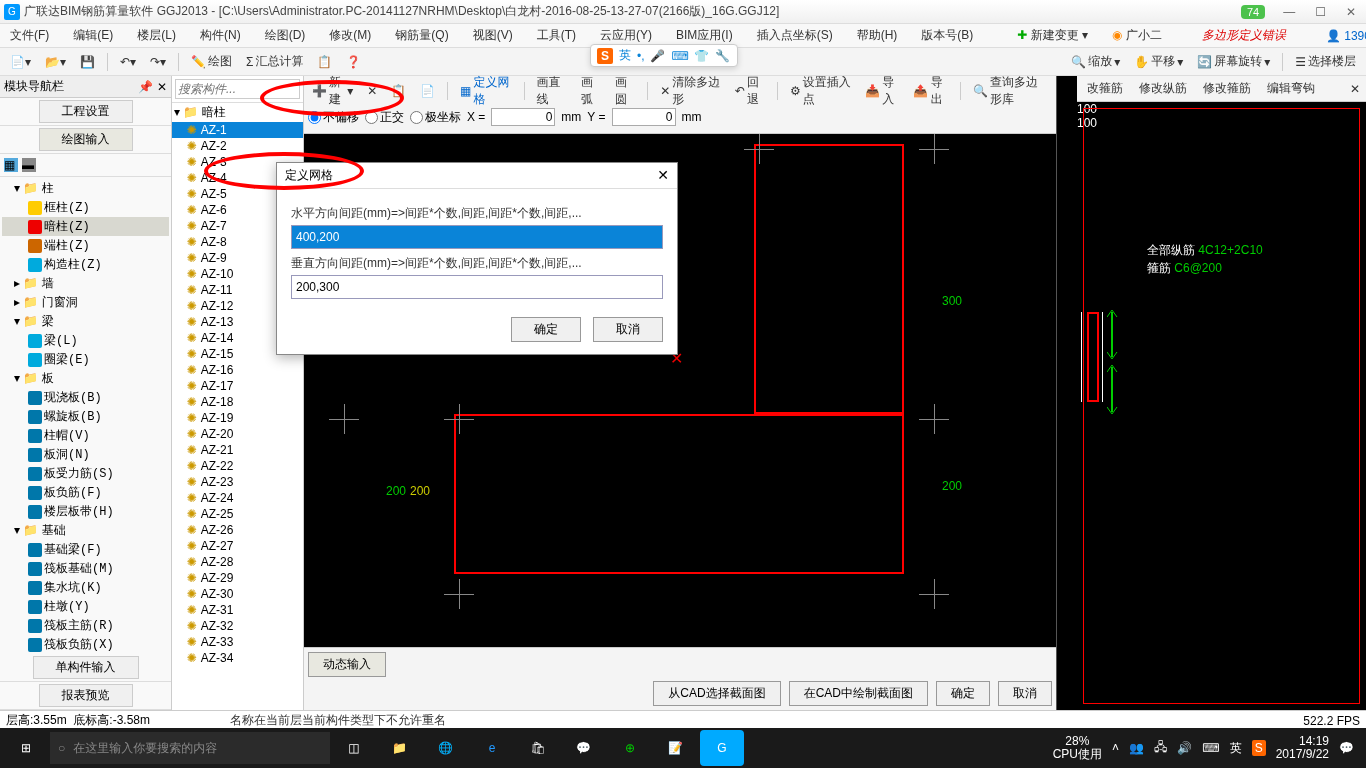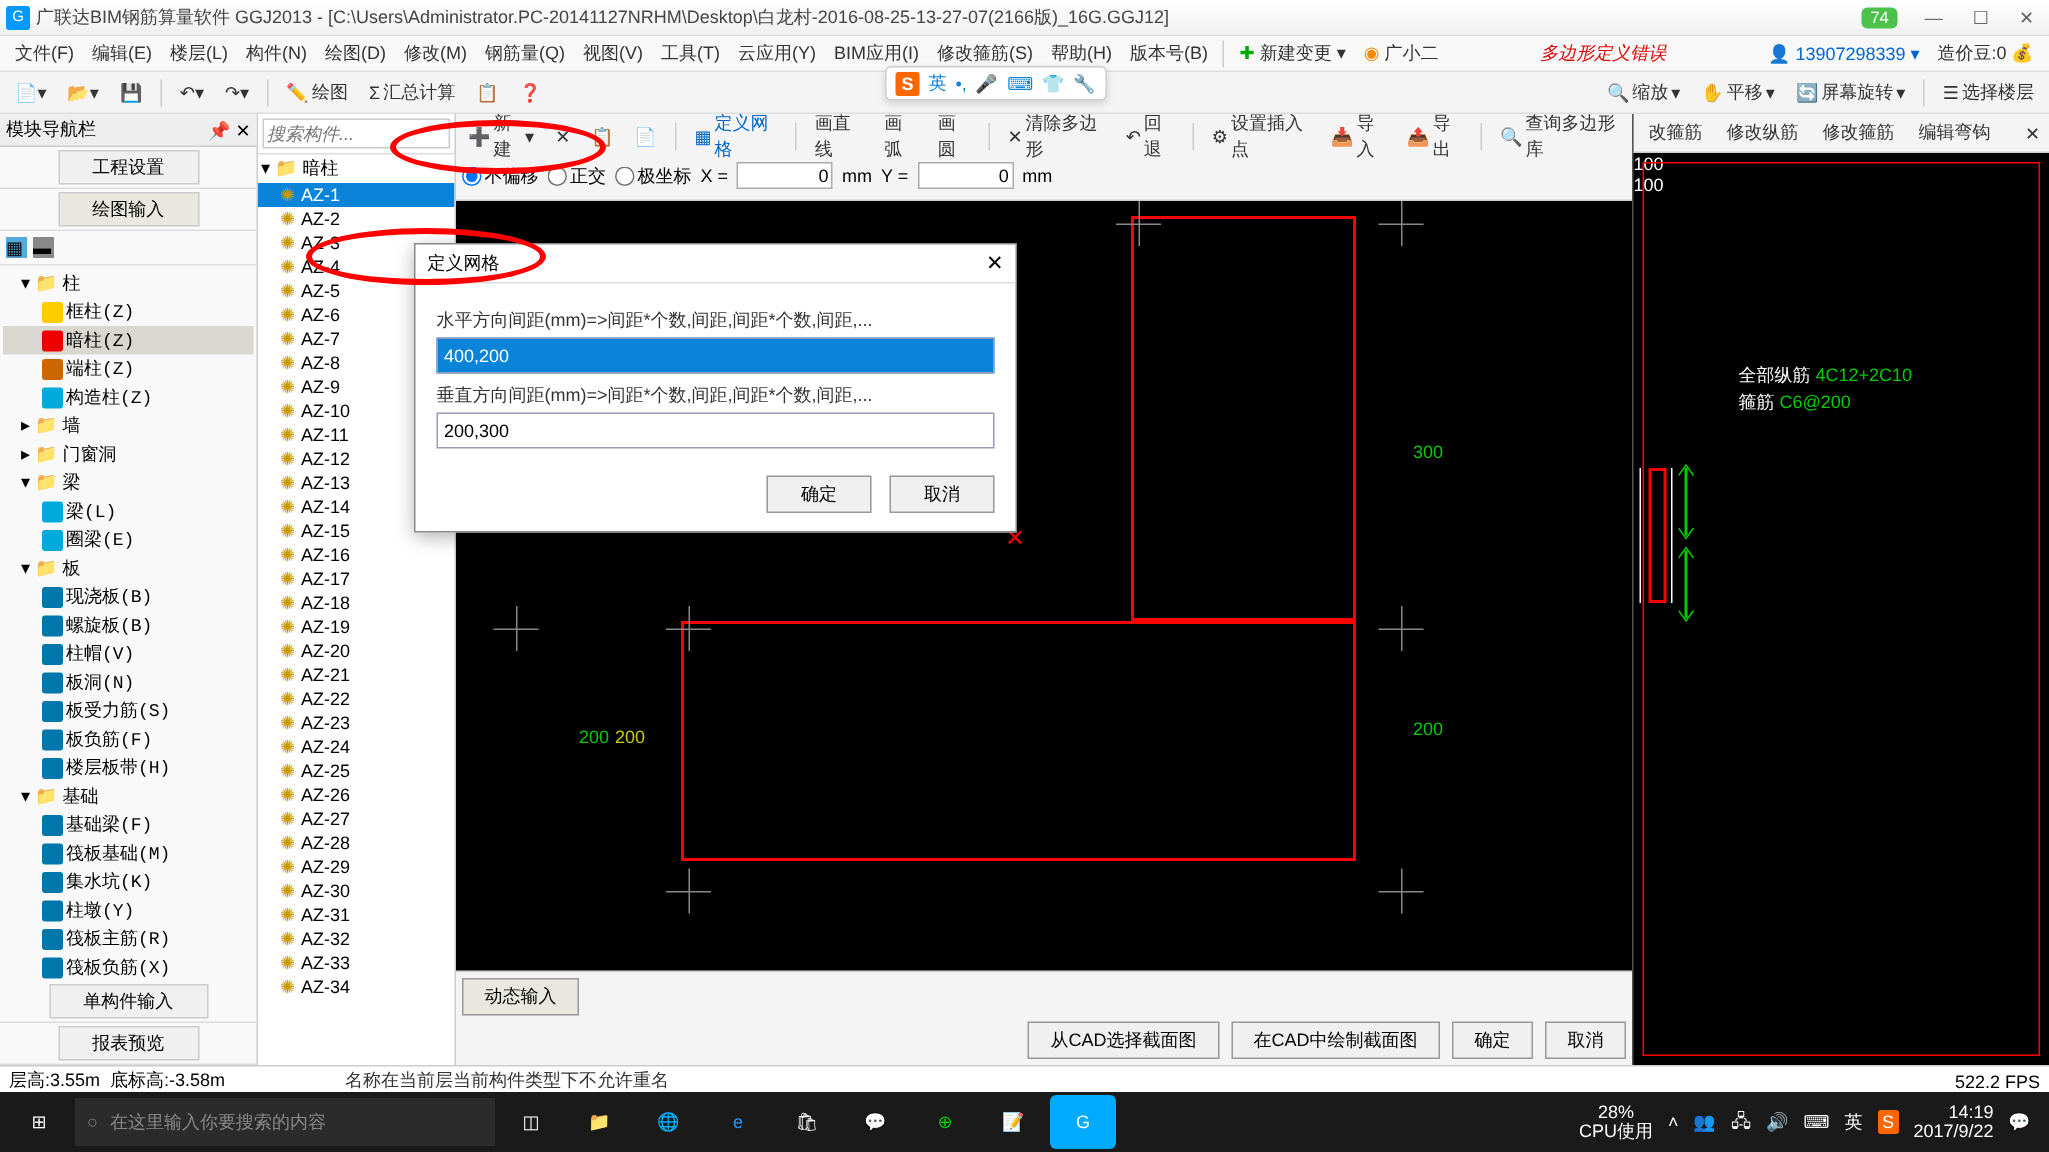--- a/index.html
+++ b/index.html
@@ -4,21 +4,21 @@
 <style>
 * { margin: 0; padding: 0; box-sizing: border-box; font-family: "Microsoft YaHei", SimSun, sans-serif; font-size: 12px; }
 body { width: 1366px; height: 768px; background: #fff; overflow: hidden; position: relative; }
 .titlebar { height: 24px; background: linear-gradient(#fff,#f0f0f0); display: flex; align-items: center; padding: 0 4px; border-bottom: 1px solid #ddd; }
 .titlebar .icon { width: 16px; height: 16px; background: #09f; border-radius: 2px; margin-right: 4px; display: flex; align-items: center; justify-content: center; color: #fff; font-size: 10px; }
 .titlebar .title { flex: 1; color: #444; font-size: 12px; }
 .titlebar .badge74 { background: #4cc24c; color: #fff; padding: 1px 6px; border-radius: 4px; font-size: 11px; text-align: center; }
 .titlebar .winbtns { display: flex; gap: 8px; margin-left: 12px; color: #666; }
 .titlebar .winbtns span { cursor: pointer; padding: 0 6px; }
 
-.menubar { height: 24px; background: #f8f8f8; display: flex; align-items: center; padding: 0 6px; gap: 4px; border-bottom: 1px solid #ddd; }
+.menubar { height: 24px; background: #f8f8f8; display: flex; align-items: center; padding: 0 6px; gap: 16px; border-bottom: 1px solid #ddd; }
 .menubar .mitem { padding: 2px 4px; color: #333; cursor: pointer; white-space: nowrap; }
 .menubar .spacer { flex: 1; }
 .menubar .blue { color: #0066cc; }
 .menubar .red { color: #d00; font-style: italic; }
 .ime-bar { position: absolute; top: 44px; left: 590px; background: #fff; border: 1px solid #ccc; border-radius: 4px; padding: 2px 6px; display: flex; align-items: center; gap: 6px; z-index: 50; box-shadow: 0 2px 6px rgba(0,0,0,0.15); }
 .ime-bar .sogo { background: #f60; color:#fff; width:16px; height:16px; border-radius:2px; display:flex; align-items:center; justify-content:center; font-weight:bold; }
 .ime-bar span { color: #0a84d8; font-size: 12px; }
 
 .toolbar1 { height: 28px; background: #f4f4f4; display: flex; align-items: center; padding: 0 6px; gap: 6px; border-bottom: 1px solid #ddd; }
 .tbtn { padding: 2px 4px; display: flex; align-items: center; gap: 2px; cursor: pointer; color: #333; }
@@ -58,21 +58,21 @@
 .canvas .dimy { position: absolute; color: #cc0; }
 .cross { position: absolute; width: 30px; height: 30px; }
 .cross::before, .cross::after { content:""; position:absolute; background:#888; }
 .cross::before { width:30px; height:1px; top:15px; left:0; }
 .cross::after { height:30px; width:1px; left:15px; top:0; }
 .cadbottom { background: #f4f4f4; border-top: 1px solid #ccc; padding: 4px; display: flex; flex-direction: column; gap: 4px; }
 .cadbottom .brow { display: flex; gap: 8px; justify-content: flex-end; align-items: center; }
 .cadbottom button { padding: 3px 14px; border: 1px solid #999; background: #f0f0f0; cursor: pointer; }
 .statustext { color: #333; padding: 2px 6px; }
 
-.rightpane { width: 278px; background: #000; border-left: 1px solid #555; display: flex; flex-direction: column; }
+.rightpane { width: 310px; background: #000; border-left: 1px solid #555; display: flex; flex-direction: column; padding-left: 20px; }
 .rtabs { height: 26px; background: #f4f4f4; display: flex; align-items: center; gap: 8px; padding: 0 6px; border-bottom: 1px solid #ccc; color: #333; }
 .rtabs .tab { cursor: pointer; padding: 2px 4px; }
 .rtabs .x { margin-left: auto; cursor: pointer; }
 .rcanvas { flex: 1; position: relative; }
 
 .dialog { position: absolute; top: 162px; left: 276px; width: 402px; background: #fff; border: 1px solid #888; box-shadow: 0 3px 12px rgba(0,0,0,0.3); z-index: 100; }
 .dialog .dtitle { padding: 4px 8px; display: flex; justify-content: space-between; border-bottom: 1px solid #ddd; }
 .dialog .dtitle .close { cursor: pointer; font-size: 14px; }
 .dialog .dbody { padding: 10px 14px; }
 .dialog .dlbl { color: #333; margin: 6px 0 3px; }
@@ -114,21 +114,21 @@
   <span class="mitem">编辑(E)</span>
   <span class="mitem">楼层(L)</span>
   <span class="mitem">构件(N)</span>
   <span class="mitem">绘图(D)</span>
   <span class="mitem">修改(M)</span>
   <span class="mitem">钢筋量(Q)</span>
   <span class="mitem">视图(V)</span>
   <span class="mitem">工具(T)</span>
   <span class="mitem">云应用(Y)</span>
   <span class="mitem">BIM应用(I)</span>
-  <span class="mitem">修改箍筋(S)</span>
+  <span class="mitem">插入点坐标(S)</span>
   <span class="mitem">帮助(H)</span>
   <span class="mitem">版本号(B)</span>
   <span class="sep"></span>
   <span class="mitem"><span style="color:#0a0">✚</span> <span>新建变更</span> ▾</span>
   <span class="mitem"><span style="color:#f80">◉</span> <span>广小二</span></span>
   <span class="spacer"></span>
   <span class="mitem red">多边形定义错误</span>
   <span class="spacer"></span>
   <span class="mitem blue"><span>👤</span> <span>13907298339</span> ▾</span>
   <span class="mitem"><span>造价豆:</span><span>0</span> 💰</span>

